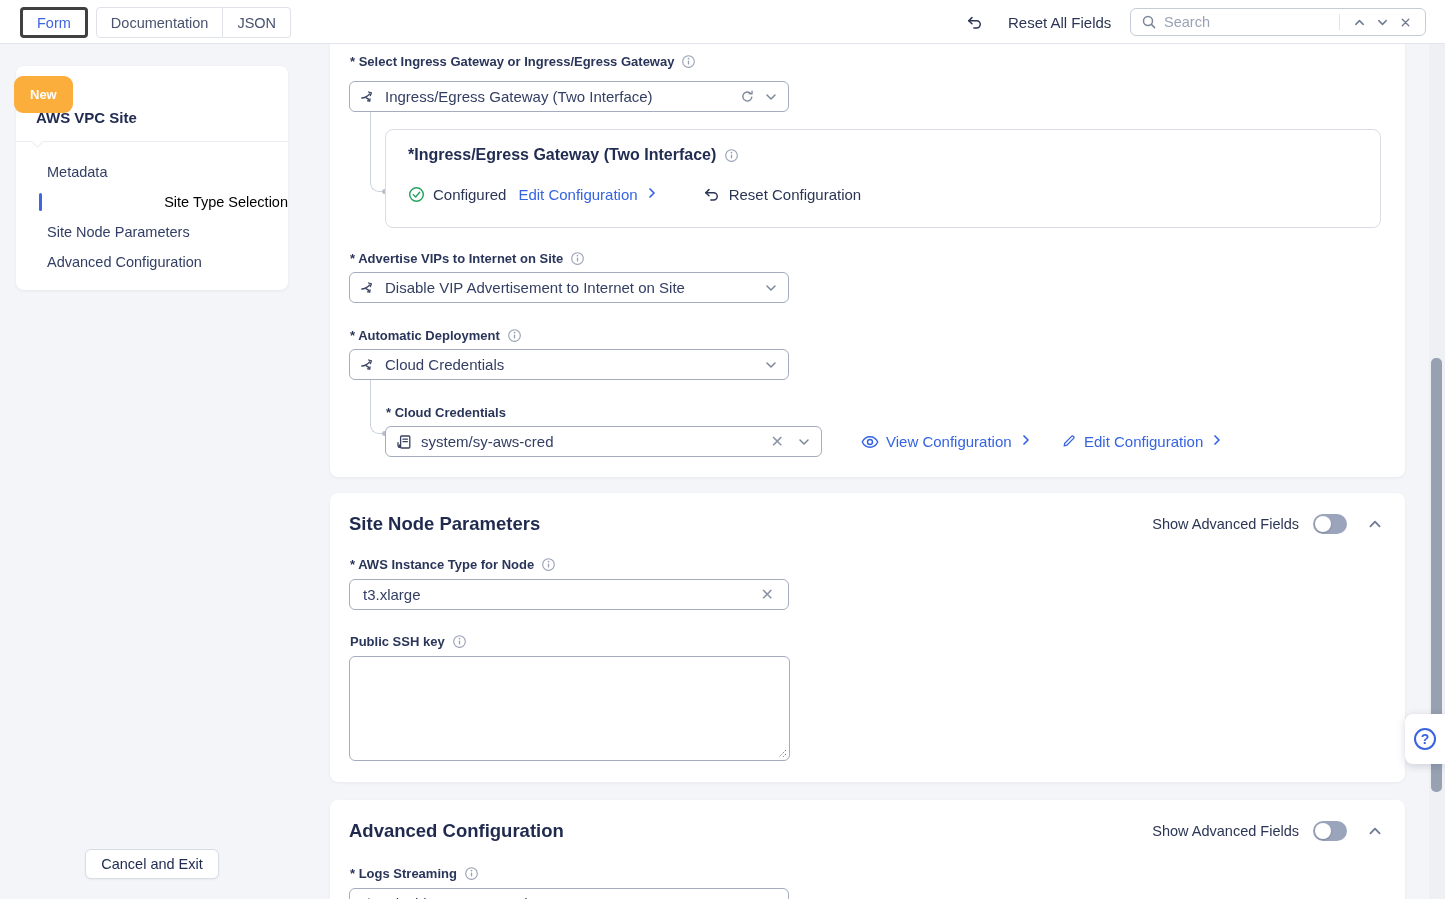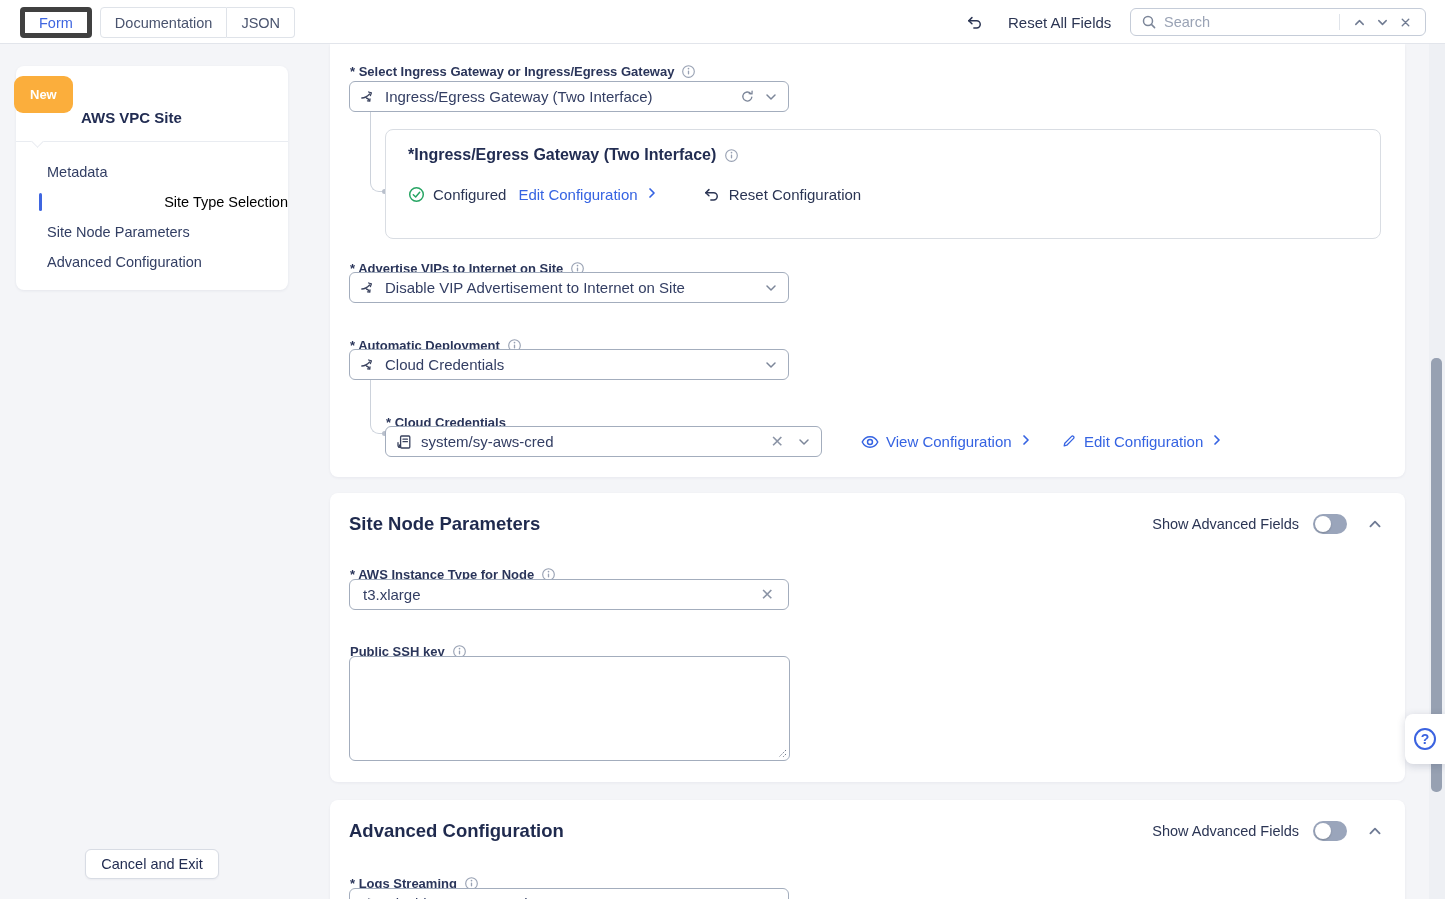--- a/index.html
+++ b/index.html
@@ -6,40 +6,40 @@
   html,body { width:1445px; height:899px; overflow:hidden; background:#f4f5f8;
     font-family:"Liberation Sans","DejaVu Sans",sans-serif; color:#2a355a; }
   svg { display:block; }
 
   
   .topbar { position:absolute; left:0; top:0; width:1445px; height:44px; background:#fff;
     border-bottom:1px solid #e2e5eb; z-index:5; }
   .tabs { position:absolute; left:20px; top:7px; display:flex; align-items:center; }
   .tab { height:31px; padding:0 14px; display:flex; align-items:center; font-size:14.5px;
     color:#49536e; background:#fff; border:1px solid #dfe3e9; cursor:pointer; }
-  .tab.active { color:#3f66e0; border:5px solid #404040; border-radius:4px; margin-right:8px; }
+  .tab.active { color:#3f66e0; border:3px solid #404040; border-radius:4px; margin-right:8px; }
   .tab.mid { border-radius:4px 0 0 4px; }
   .tab.last { border-radius:0 4px 4px 0; border-left:none; }
   .reset-all { position:absolute; left:966px; top:0; height:44px; display:flex; align-items:center;
     gap:25px; color:#2b3553; font-size:15px; cursor:pointer; }
   .searchbox { position:absolute; left:1130px; top:8px; width:296px; height:28px;
     border:1px solid #c5ccd8; border-radius:6px; background:#fff; display:flex; align-items:center;
     padding:0 8px 0 10px; }
   .searchbox input { border:none; outline:none; flex:1; font-size:14.5px; color:#333e63;
     font-family:inherit; min-width:0; }
   .searchbox input::placeholder { color:#9aa3b5; }
   .search-div { width:1px; height:16px; background:#e0e4ea; margin:0 8px; }
   .sbtn { color:#707b92; padding:0 5px; cursor:pointer; display:flex; align-items:center; }
 
   
   .side-card { position:absolute; left:16px; top:66px; width:272px; height:224px; background:#fff;
     border-radius:8px; box-shadow:0 1px 3px rgba(30,40,80,.07); }
   .badge-new { position:absolute; left:-2px; top:10px; background:#fbae3c; color:#fff;
     font-size:13px; font-weight:700; padding:11px 16px; border-radius:9px; }
-  .side-title { position:absolute; left:20px; top:43px; font-size:15px; font-weight:700; color:#212c52;margin-left:45px; }
+  .side-title { position:absolute; left:20px; top:43px; font-size:15px; font-weight:700; color:#212c52; }
   .side-div { position:absolute; left:0; top:75px; width:272px; border-top:1px solid #e9ecf1; }
   .side-notch { position:absolute; left:17px; top:-5px; width:9px; height:9px; background:#fff;
     border-right:1px solid #e9ecf1; border-bottom:1px solid #e9ecf1; transform:rotate(45deg); }
   .nav { position:absolute; left:0; top:82px; width:272px;margin-top:9px; }
   .nav-item { position:relative; height:30px; display:flex; align-items:center; padding-left:31px;
     font-size:14.5px; color:#323e63; cursor:pointer; }
   .nav-item.active { color:#000000;justify-content:flex-end; }
   .nav-item.active .bar { position:absolute; left:23px; top:6px; width:3px; height:18px;
     background:#3f66e0; border-radius:2px; }
   .cancel-btn { position:absolute; left:85px; top:849px; width:134px; height:30px; background:#fff;
@@ -48,35 +48,35 @@
     box-shadow:0 1px 2px rgba(30,40,80,.05); }
 
   
   .card { position:absolute; left:330px; width:1075px; background:#fff; border-radius:8px;
     box-shadow:0 1px 3px rgba(30,40,80,.06); }
   .card1 { top:44px; height:433px; border-radius:0 0 8px 8px; }
   .card2 { top:493px; height:289px; }
   .card3 { top:800px; height:140px; }
 
   .lbl { position:absolute; display:flex; align-items:center; gap:7px; font-size:13px;
-    font-weight:700; color:#2a355a;margin-top:10px; }
+    font-weight:700; color:#2a355a; }
   .info { color:#98a1b3; }
   .select { position:absolute; width:440px; height:31px; border:1px solid #a3adbd; border-radius:6px;
     background:#fff; display:flex; align-items:center; padding:0 10px; gap:9px; cursor:pointer; }
   .select .val { flex:1; font-size:15px; color:#333e63; white-space:nowrap; overflow:hidden; }
   .g-ic { color:#7c8699; }
   .n-ic { color:#39425e; }
   .x-ic { color:#8b94a6; font-size:16px; line-height:1; padding:0 4px; cursor:pointer; }
 
   .connector { position:absolute; width:12px; border-left:1px solid #ccd2db;
     border-bottom:1px solid #ccd2db; border-bottom-left-radius:9px; }
   .connector .dot { position:absolute; right:-5px; bottom:-3px; width:5px; height:5px;
     border-radius:50%; background:#b9c0cc; }
 
-  .nested { position:absolute; left:55px; top:85px; width:996px; height:110px;
+  .nested { position:absolute; left:55px; top:85px; width:996px; height:99px;
     border:1px solid #d9dde3; border-radius:8px; background:#fff;padding-left:36px; }
   .nested-title { position:absolute; left:22px; top:16px; display:flex; align-items:center; gap:8px;
     font-size:16px; font-weight:600; color:#222d52; }
   .nested-row { position:absolute; left:22px; top:56px; display:flex; align-items:center; font-size:15px; }
   .blue-link { color:#3563e2; display:flex; align-items:flex-start; gap:7px; cursor:pointer; font-size:15px; }
 
   .sec-title { position:absolute; left:19px; font-size:18.5px; font-weight:700; color:#1f2a4e; }
   .adv-cluster { position:absolute; display:flex; align-items:center; gap:14px; }
   .adv-label { font-size:14.5px; color:#2b3554; }
   .toggle { width:34px; height:20px; border-radius:10px; background:#9aa5bb; position:relative; cursor:pointer; }

